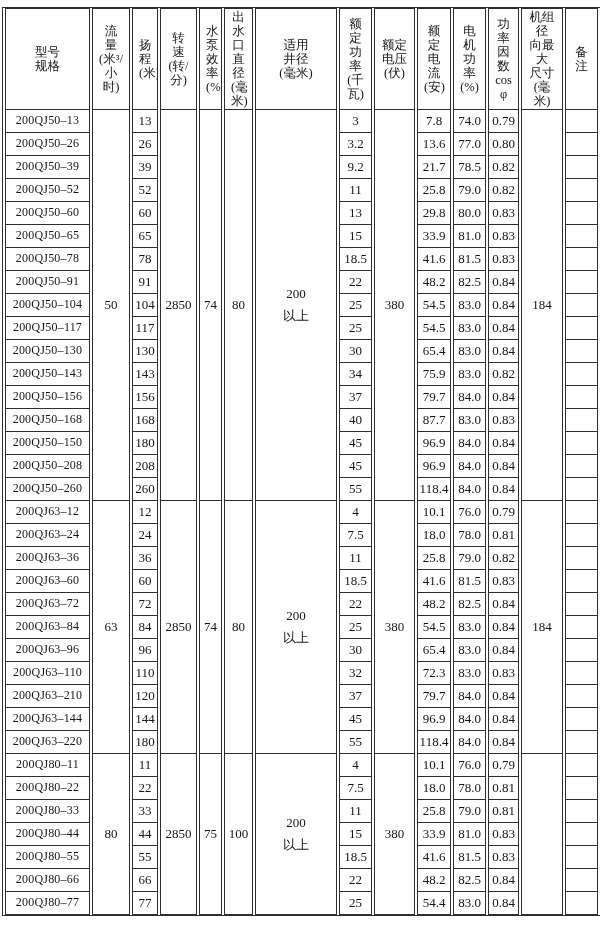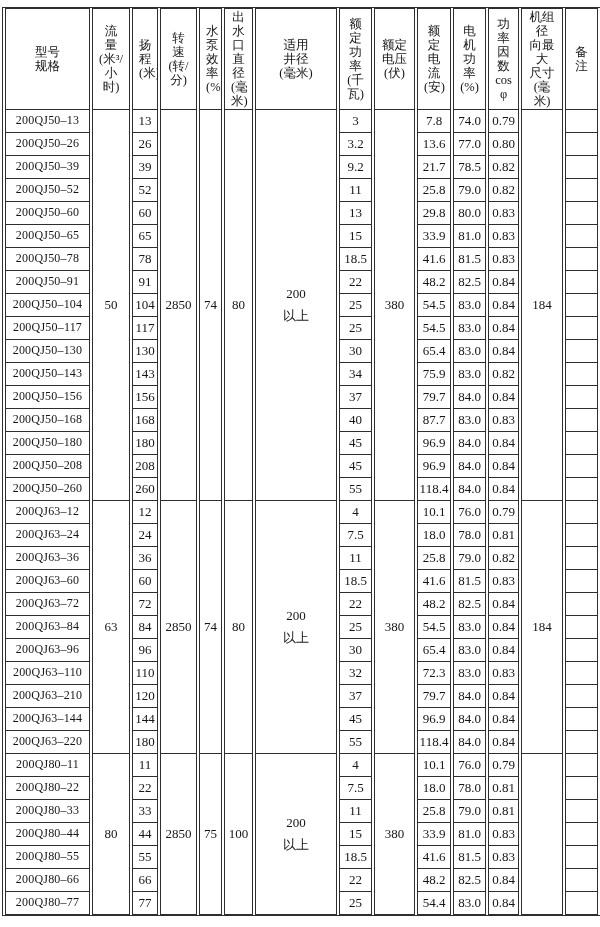--- a/index.html
+++ b/index.html
@@ -223,21 +223,21 @@
         <tr>
           <td class="model">200QJ50–168</td>
           <td>168</td>
           <td>40</td>
           <td>87.7</td>
           <td>83.0</td>
           <td>0.83</td>
           <td></td>
         </tr>
         <tr>
-          <td class="model">200QJ50–180</td>
+          <td class="model">200QJ50–150</td>
           <td>180</td>
           <td>45</td>
           <td>96.9</td>
           <td>84.0</td>
           <td>0.84</td>
           <td></td>
         </tr>
         <tr>
           <td class="model">200QJ50–208</td>
           <td>208</td>

